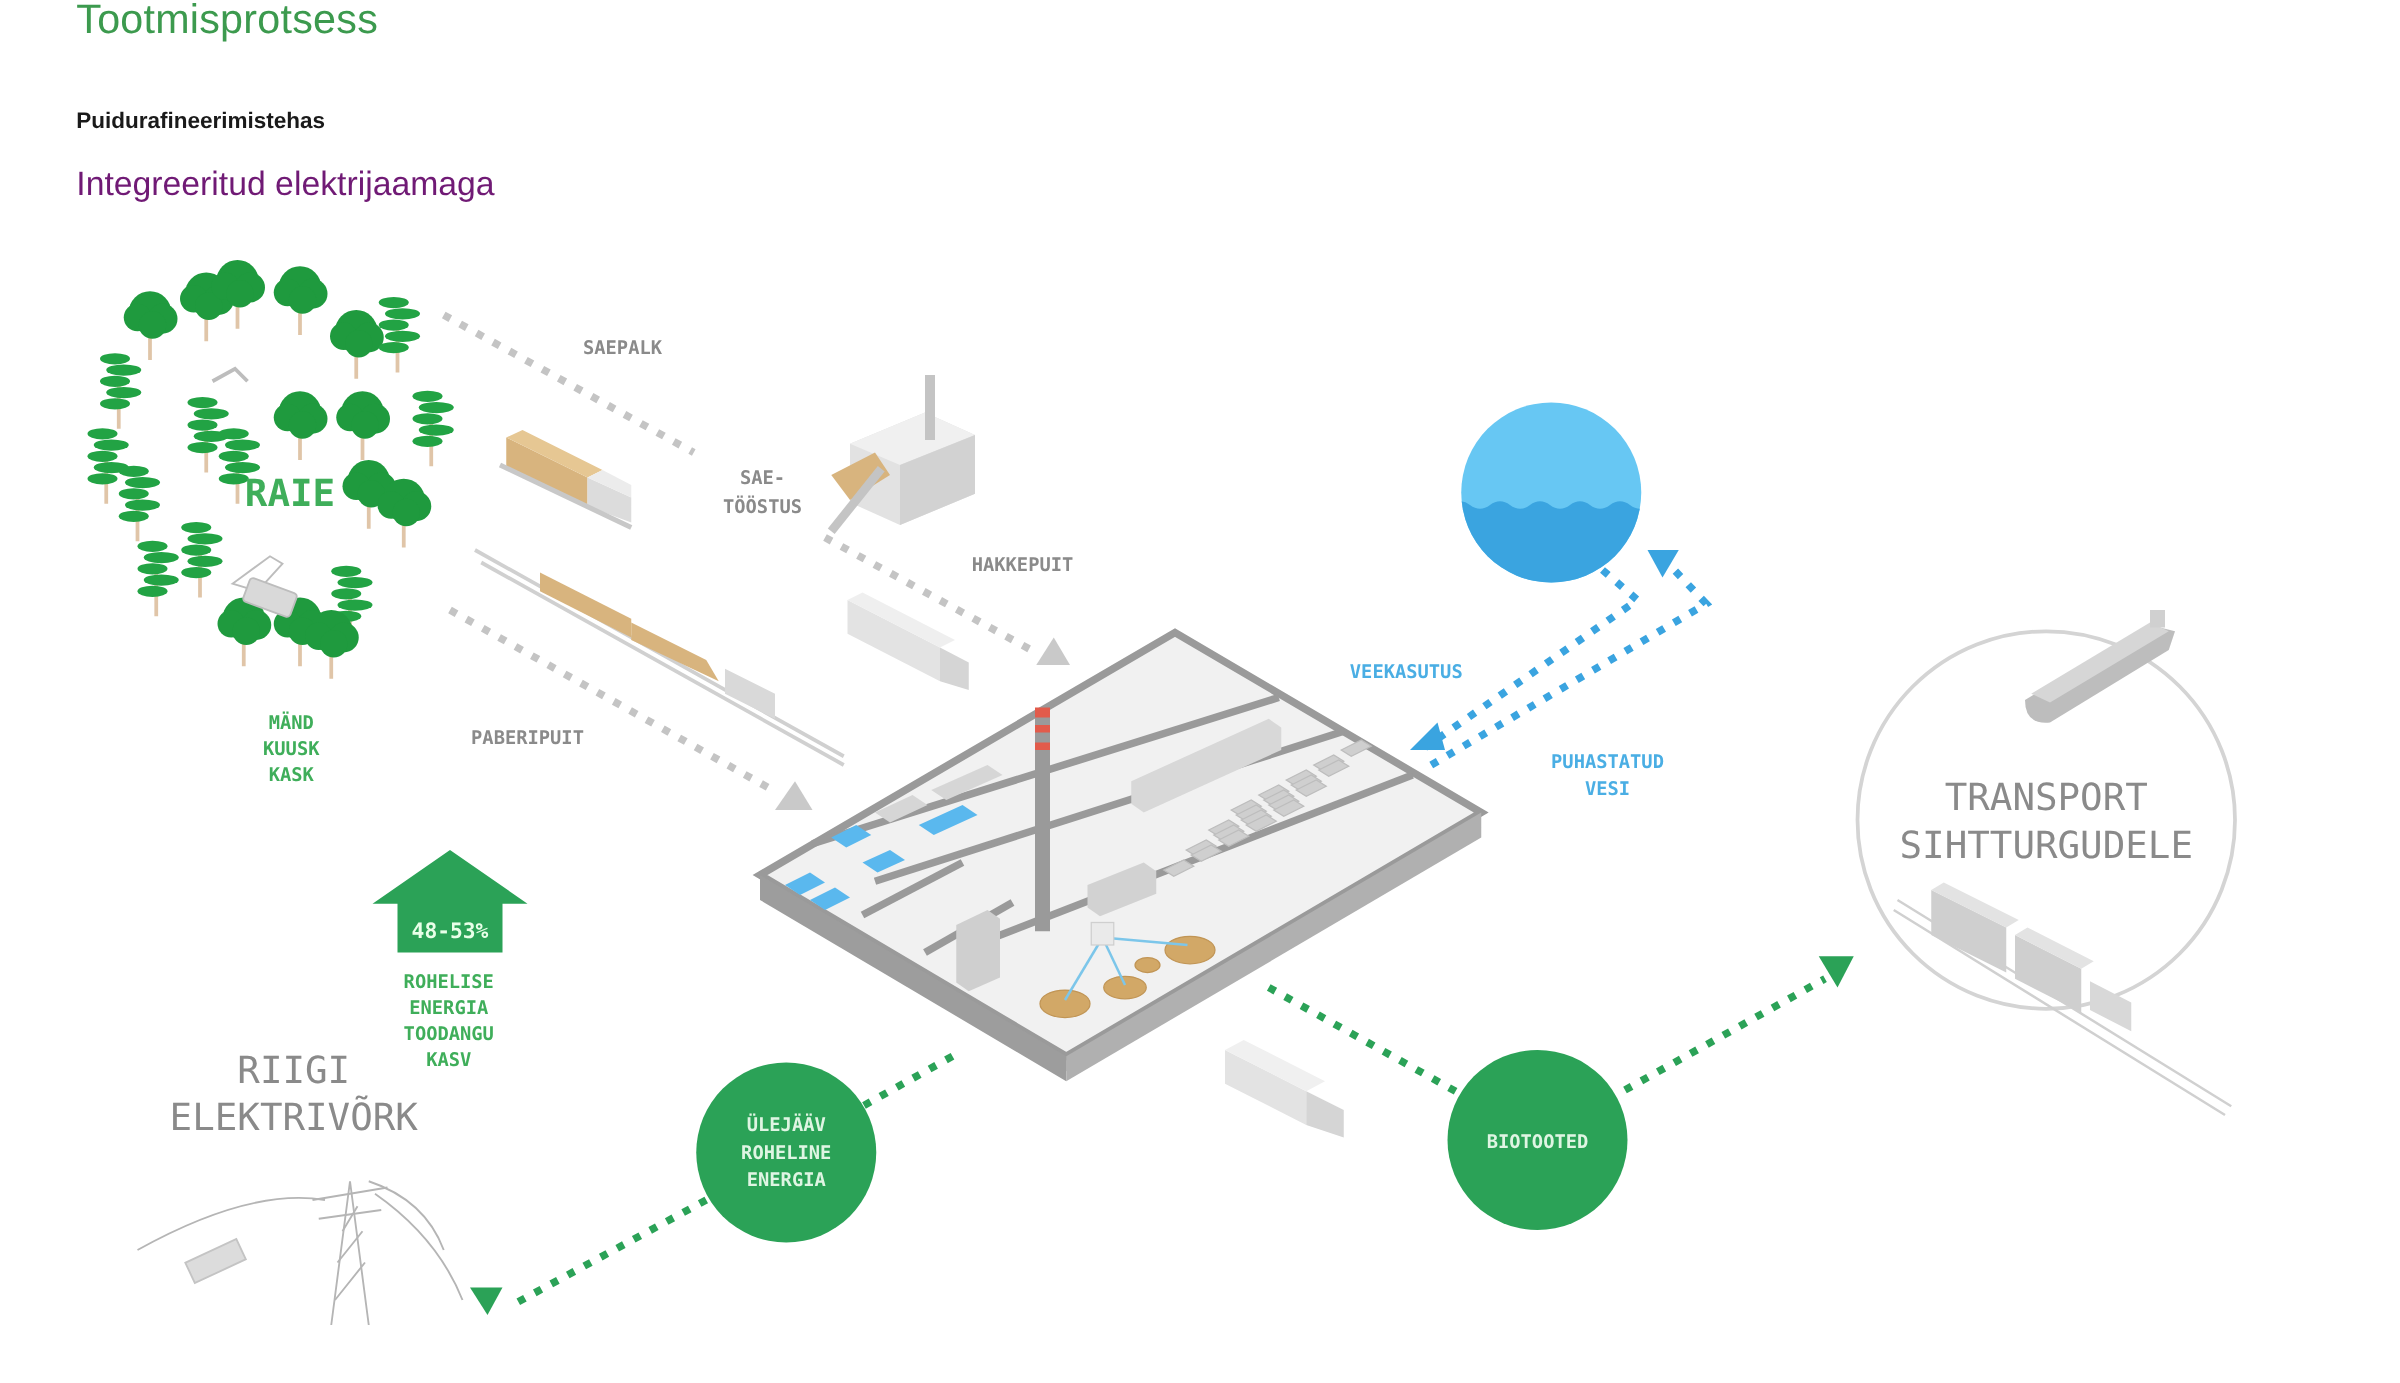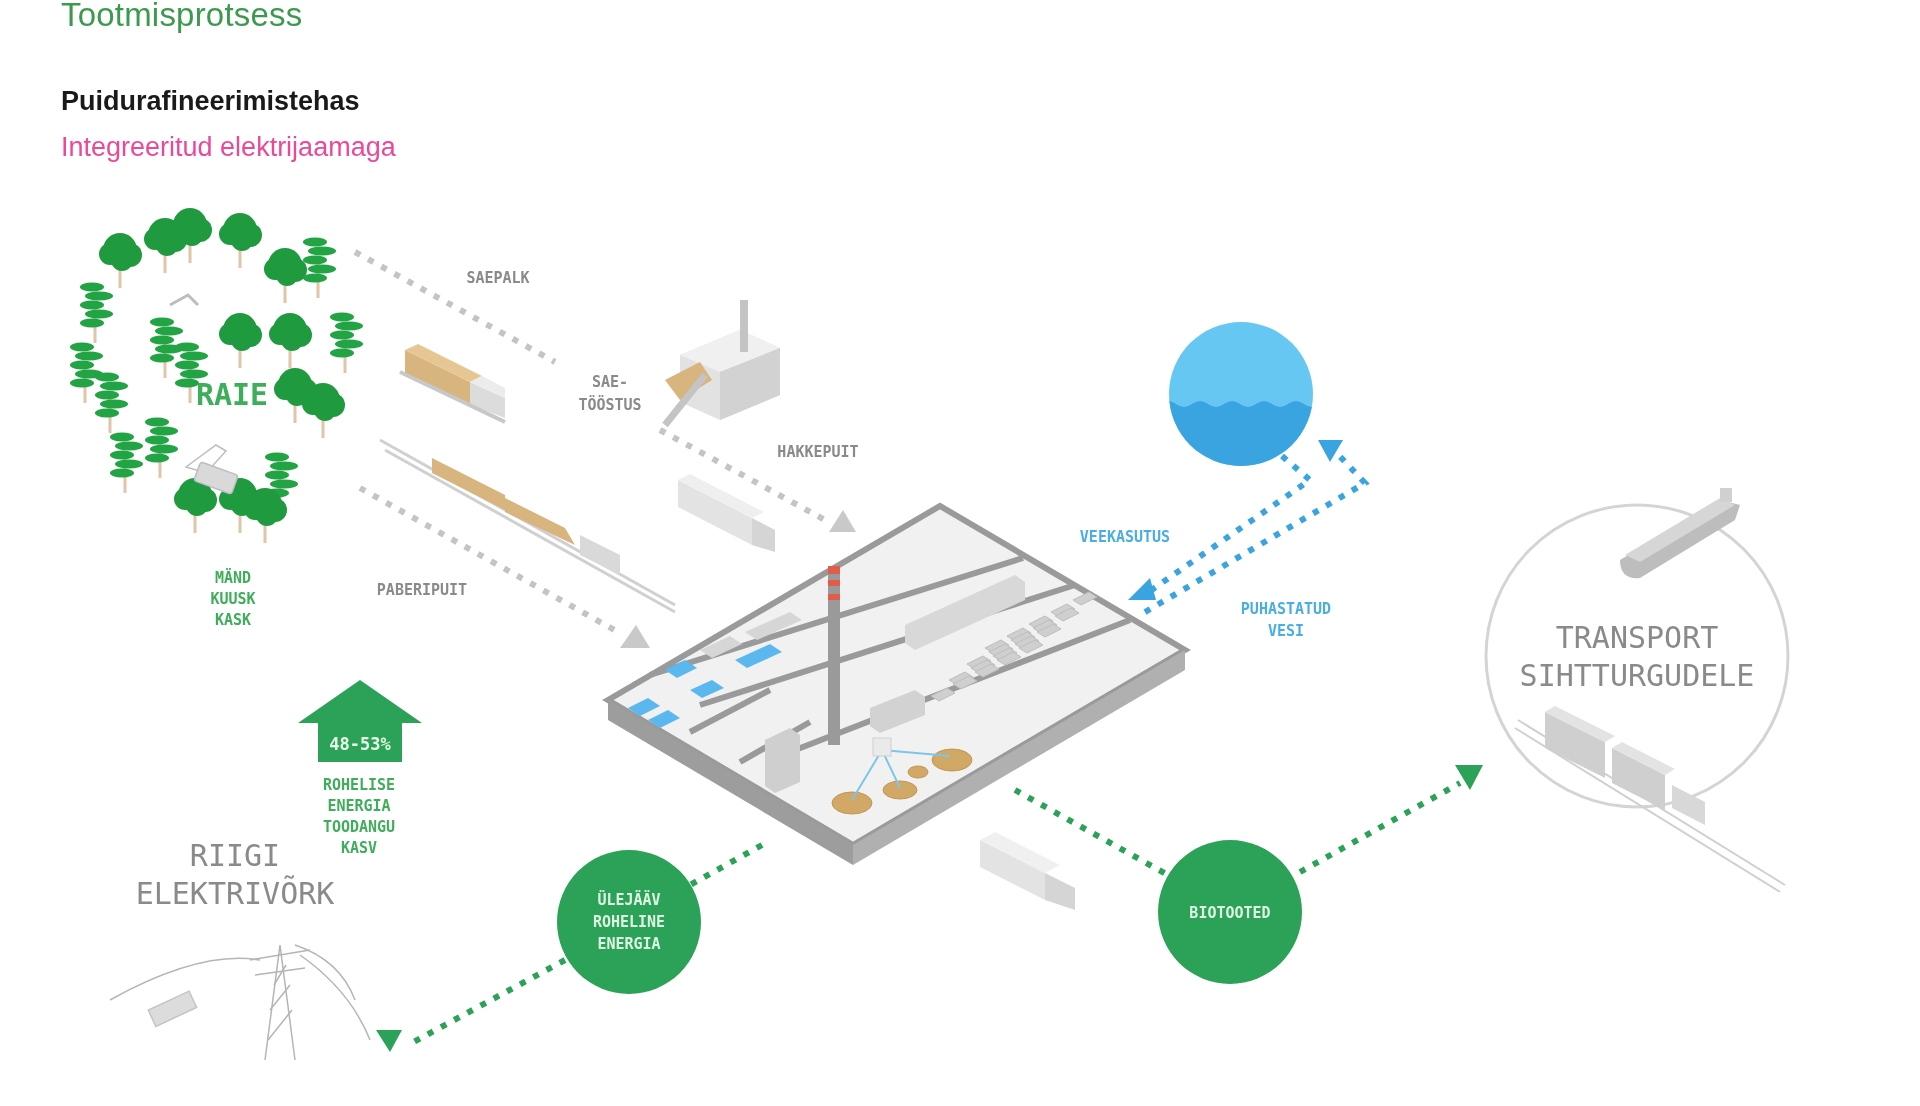--- a/index.html
+++ b/index.html
@@ -1,19 +1,19 @@
 <!DOCTYPE html>
 <html><head>
 <meta charset="utf-8">
 <style>
   html, body { margin:0; padding:0; background:#ffffff; }
   body { width:1920px; height:1106px; position:relative; overflow:hidden; font-family:"Liberation Sans", sans-serif; }
   .title { position:absolute; left:61px; top:-4px; font-size:33px; color:#3c9a4e; font-weight:400; letter-spacing:0.2px; margin:0; }
-  .subtitle { position:absolute; left:61px; top:86px; font-size:27px; color:#1a1a1a; font-weight:700; margin:0; }
-  .subtitle2 { position:absolute; left:61px; top:132px; font-size:27px; color:#ec4899; font-weight:400; margin:0; }
+  .subtitle { position:absolute; left:61px; top:86px; font-size:18px; color:#1a1a1a; font-weight:700; margin:0; }
+  .subtitle2 { position:absolute; left:61px; top:132px; font-size:27px; color:#701a75; font-weight:400; margin:0; }
   svg#diagram { position:absolute; left:0; top:0; }
   .mono { font-family:"DejaVu Sans Mono", monospace; font-weight:700; }
 </style>
 </head>
 <body>
 
 <h1 class="title">Tootmisprotsess</h1>
 <h2 class="subtitle">Puidurafineerimistehas</h2>
 <p class="subtitle2">Integreeritud elektrijaamaga</p>
 

